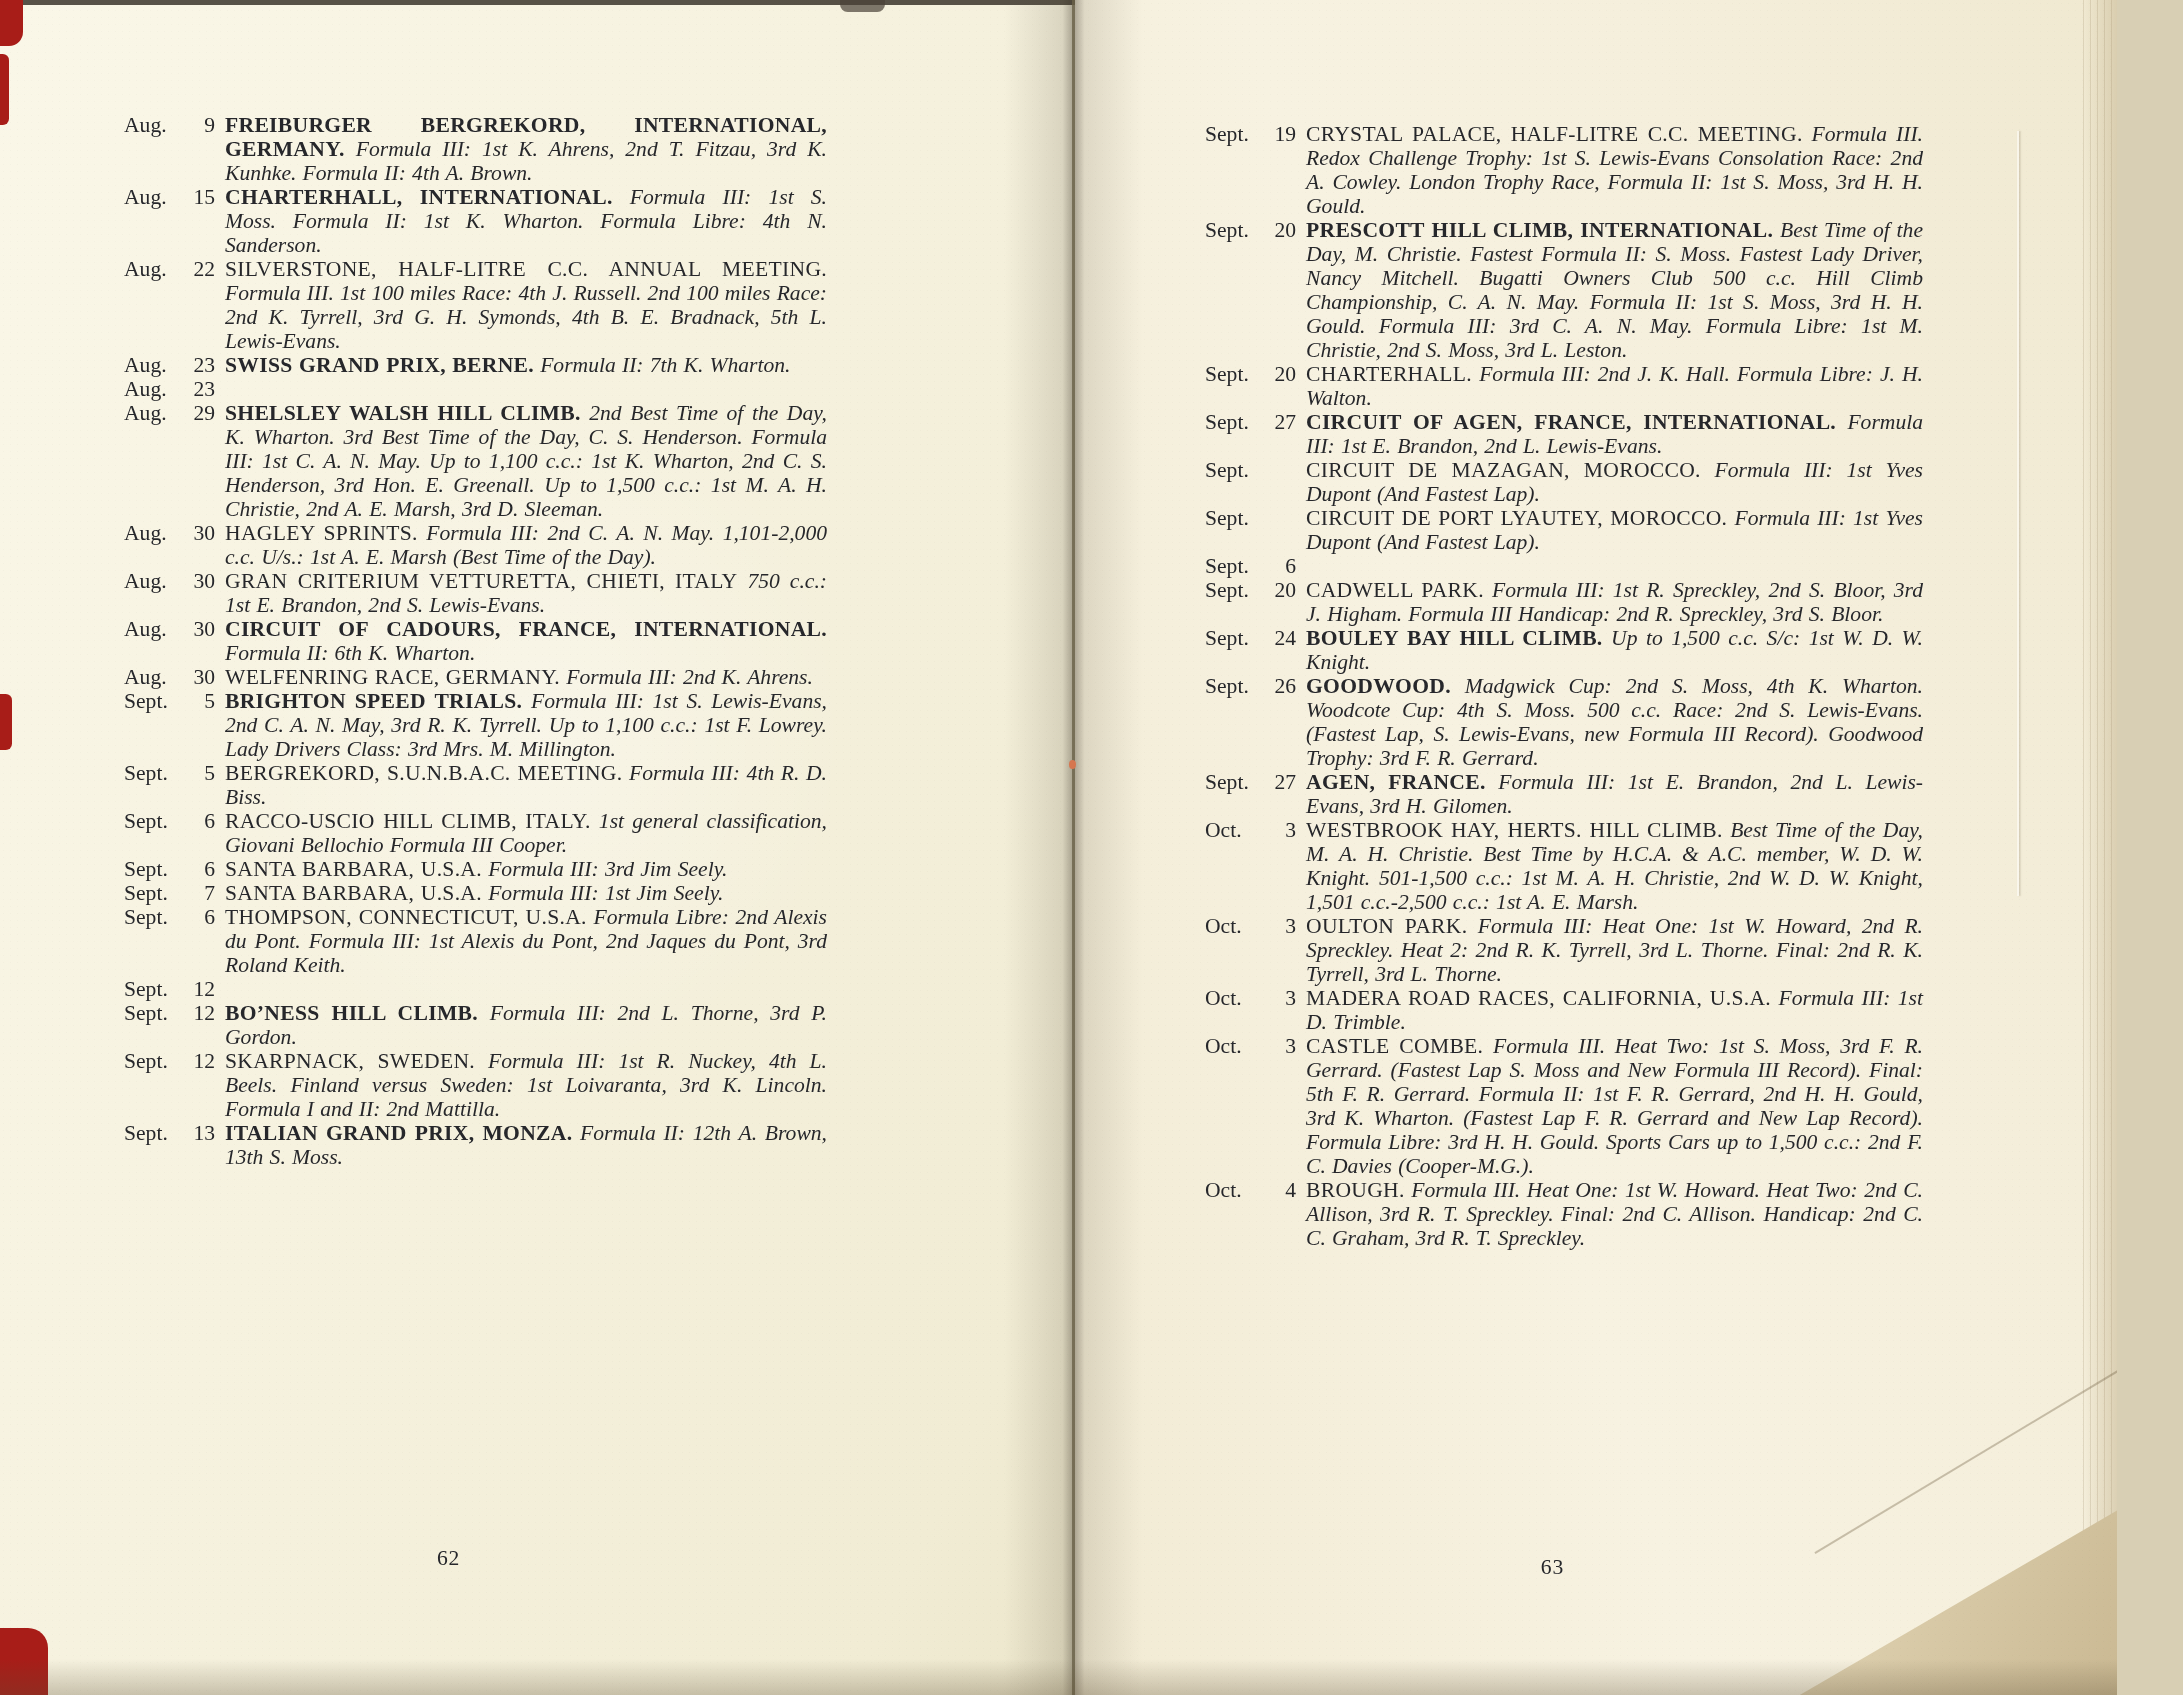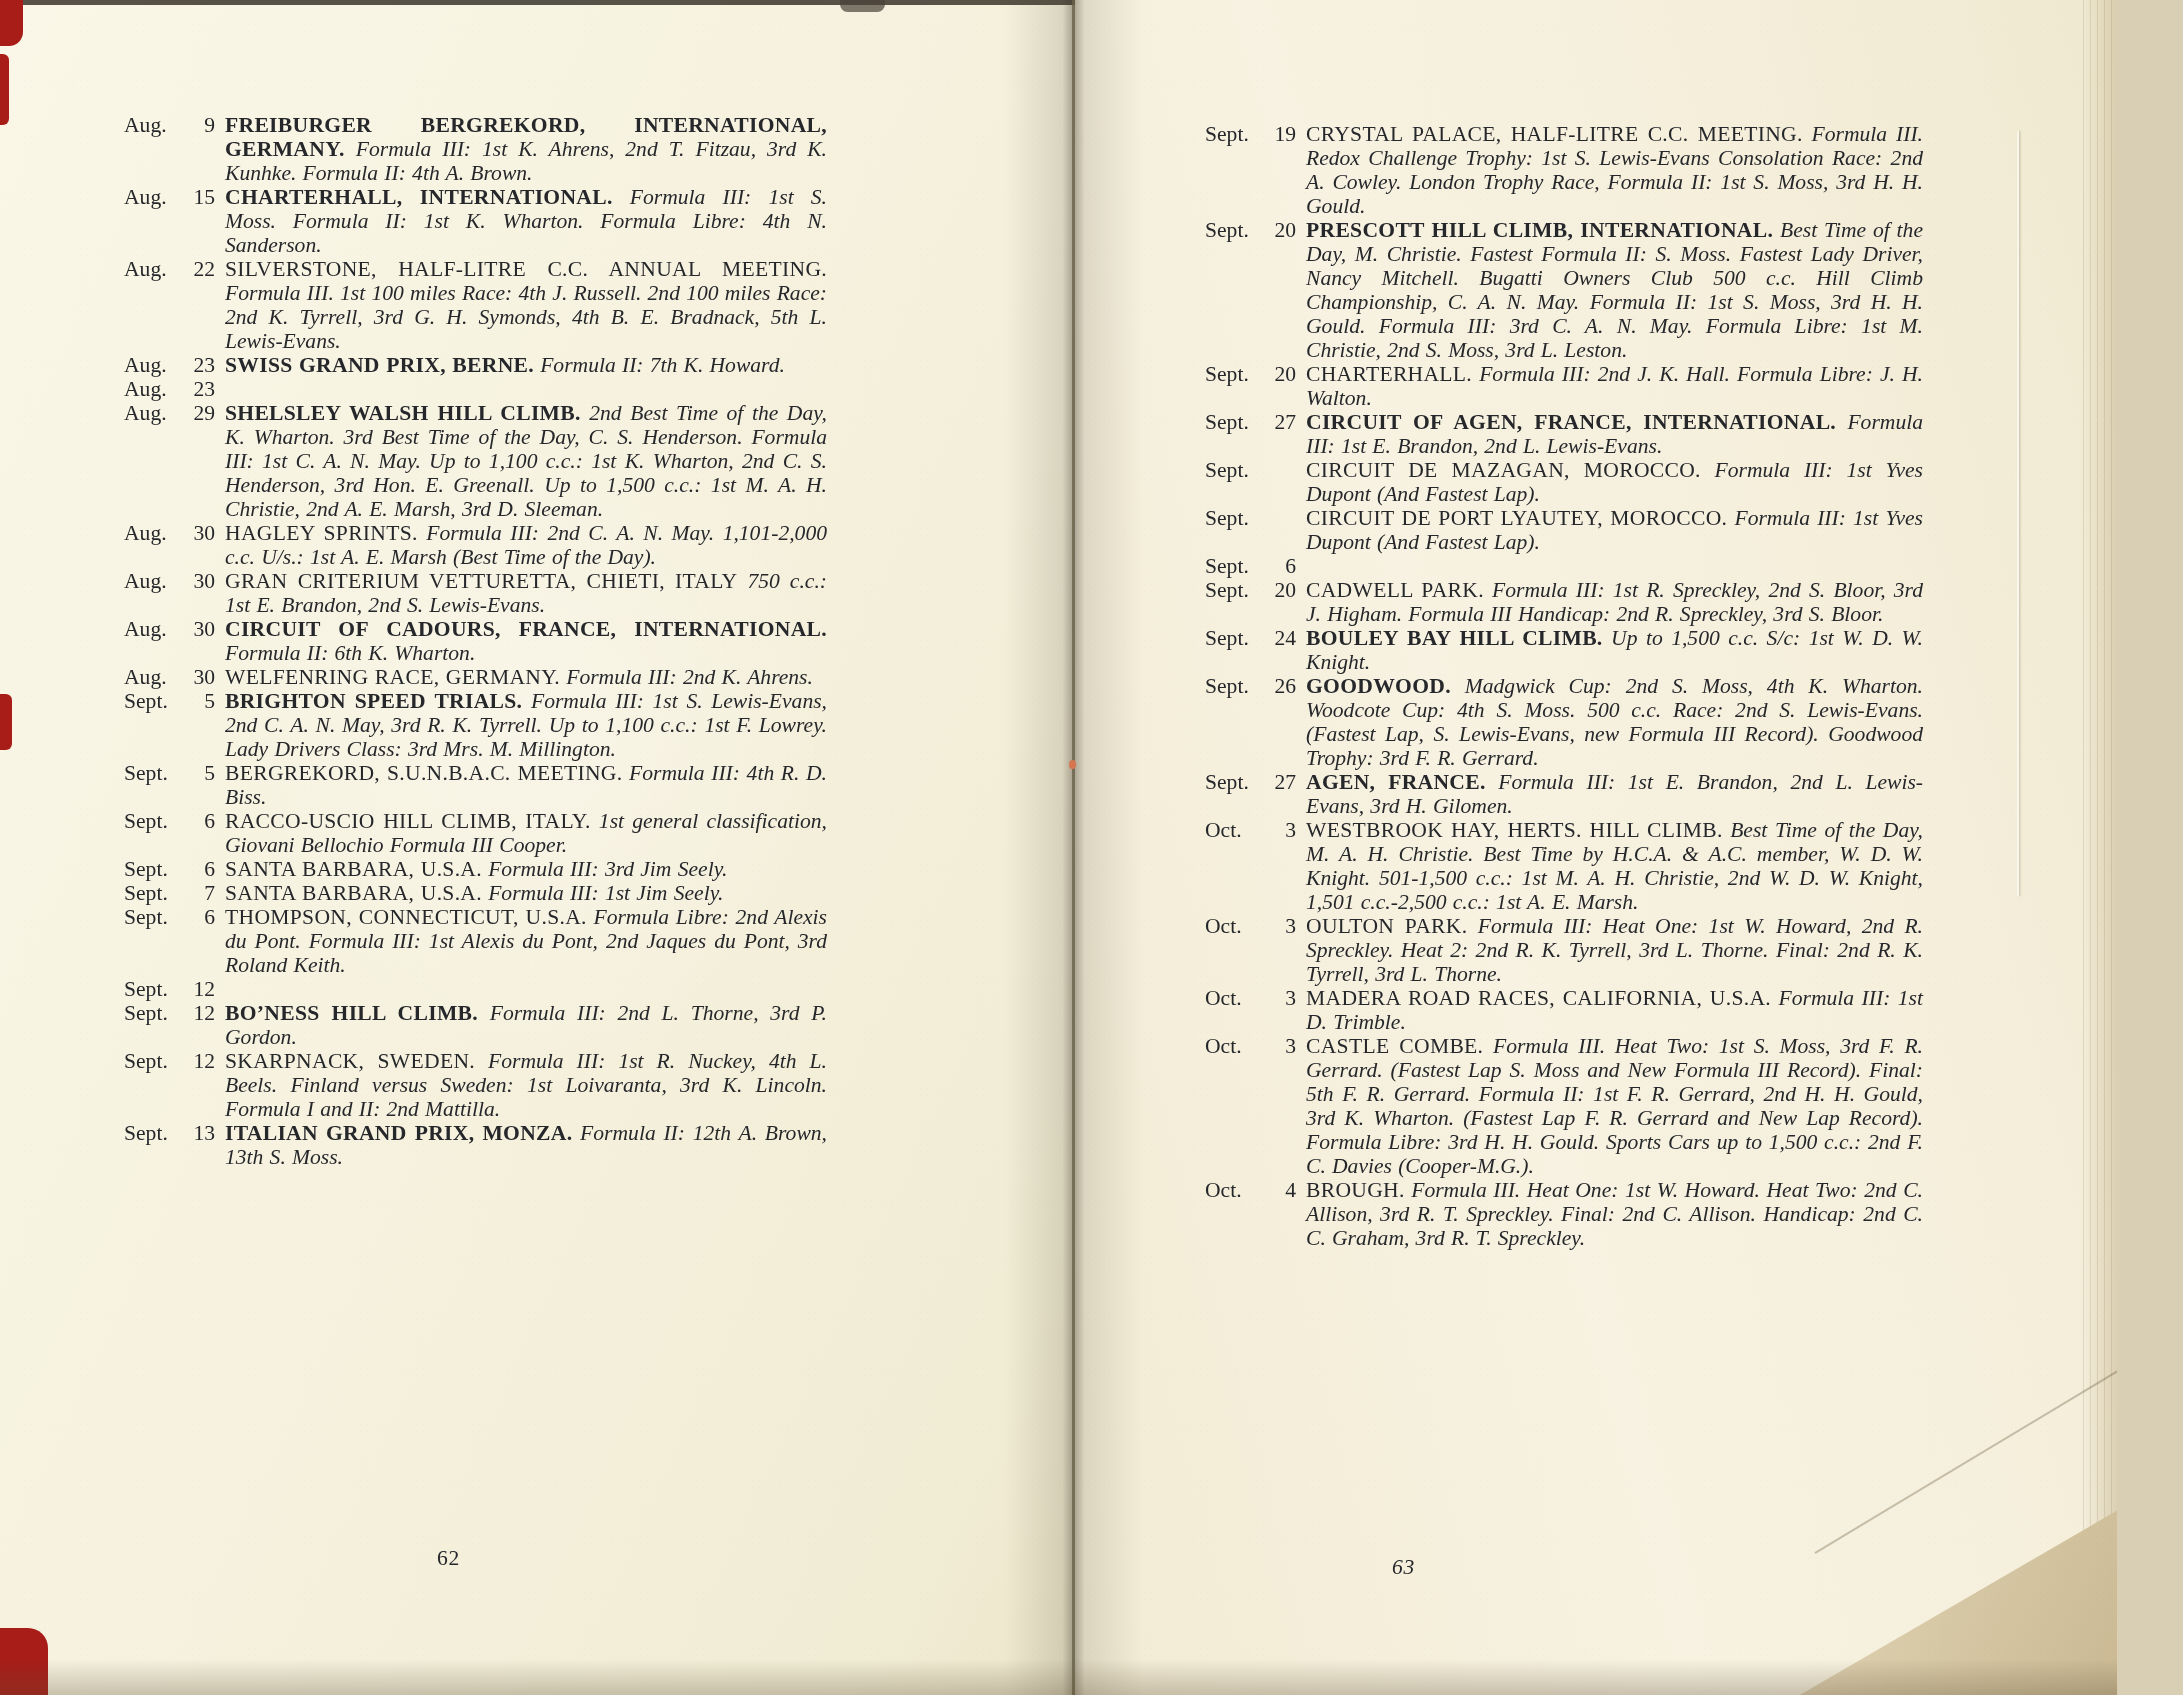--- a/index.html
+++ b/index.html
@@ -32,21 +32,21 @@
   .entry .body{padding-left:10px;text-align:justify;}
   #entries-left .entry .body{max-width:612px;}
   #entries-right .entry .body{max-width:628px;}
   .entry,.entry .body{font-size:21.6px;line-height:24px;word-spacing:0.8px;}
   .seg-bold{font-weight:bold;letter-spacing:0.3px;}
   .seg-caps{letter-spacing:0.3px;}
   .seg-italic{font-style:italic;}
 
   .pagenum{position:absolute;font-size:21.6px;letter-spacing:0.8px;margin-top:40px;}
   .pagenum-left{left:402px;top:1506px;width:93px;text-align:center;}
-  .pagenum-right{left:1392px;top:1515px;width:93px;text-align:left;font-style:italic;}
+  .pagenum-right{left:1471px;top:1515px;width:93px;text-align:right;}
 
   
   .top-edge{position:absolute;left:0;top:0;width:1075px;height:5.4px;background:#3b352c;opacity:.85;}
   .top-smudge{position:absolute;left:840px;top:0;width:45px;height:12.4px;background:#4a4238;
     border-radius:0 0 7.7px 7.7px;opacity:.7;}
   .gutter-shadow{position:absolute;left:1004px;top:0;width:139px;height:1696px;
     background:linear-gradient(to right,rgba(80,70,50,0) 0%,rgba(80,70,50,.16) 42%,
       rgba(58,50,36,.42) 50%,rgba(80,70,50,.14) 58%,rgba(80,70,50,0) 100%);}
   .gutter-line{position:absolute;left:1072px;top:0;width:3.1px;height:1696px;background:#6a6149;opacity:.8;}
   .crease-right{position:absolute;left:2017px;top:131px;width:2.3px;height:765px;
@@ -96,21 +96,21 @@
         <div class="body"><span class="seg-bold">CHARTERHALL, INTERNATIONAL.</span><span class="seg-italic"> Formula III: 1st S. Moss. Formula II: 1st K. Wharton. Formula Libre: 4th N. Sanderson.</span></div>
       </div>
       <div class="entry">
         <span class="month">Aug.</span>
         <span class="day">22</span>
         <div class="body"><span class="seg-caps">SILVERSTONE, HALF-LITRE C.C. ANNUAL MEETING.</span><span class="seg-italic"> Formula III. 1st 100 miles Race: 4th J. Russell. 2nd 100 miles Race: 2nd K. Tyrrell, 3rd G. H. Symonds, 4th B. E. Bradnack, 5th L. Lewis-Evans.</span></div>
       </div>
       <div class="entry">
         <span class="month">Aug.</span>
         <span class="day">23</span>
-        <div class="body"><span class="seg-bold">SWISS GRAND PRIX, BERNE.</span><span class="seg-italic"> Formula II: 7th K. Howard.</span></div>
+        <div class="body"><span class="seg-bold">SWISS GRAND PRIX, BERNE.</span><span class="seg-italic"> Formula II: 7th K. Wharton.</span></div>
       </div>
       <div class="entry">
         <span class="month">Aug.</span>
         <span class="day">23</span>
       </div>
       <div class="entry">
         <span class="month">Aug.</span>
         <span class="day">29</span>
         <div class="body"><span class="seg-bold">SHELSLEY WALSH HILL CLIMB.</span><span class="seg-italic"> 2nd Best Time of the Day, K. Wharton. 3rd Best Time of the Day, C. S. Henderson. Formula III: 1st C. A. N. May. Up to 1,100 c.c.: 1st K. Wharton, 2nd C. S. Henderson, 3rd Hon. E. Greenall. Up to 1,500 c.c.: 1st M. A. H. Christie, 2nd A. E. Marsh, 3rd D. Sleeman.</span></div>
       </div>

